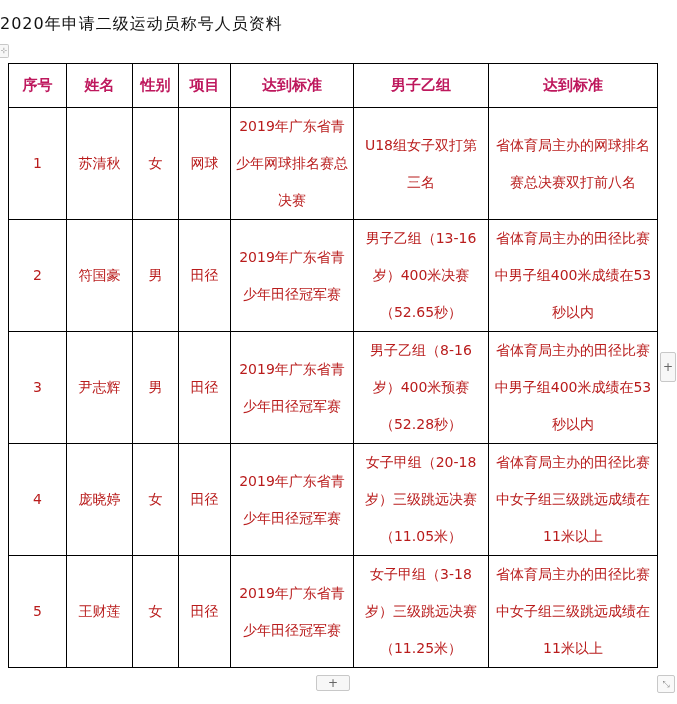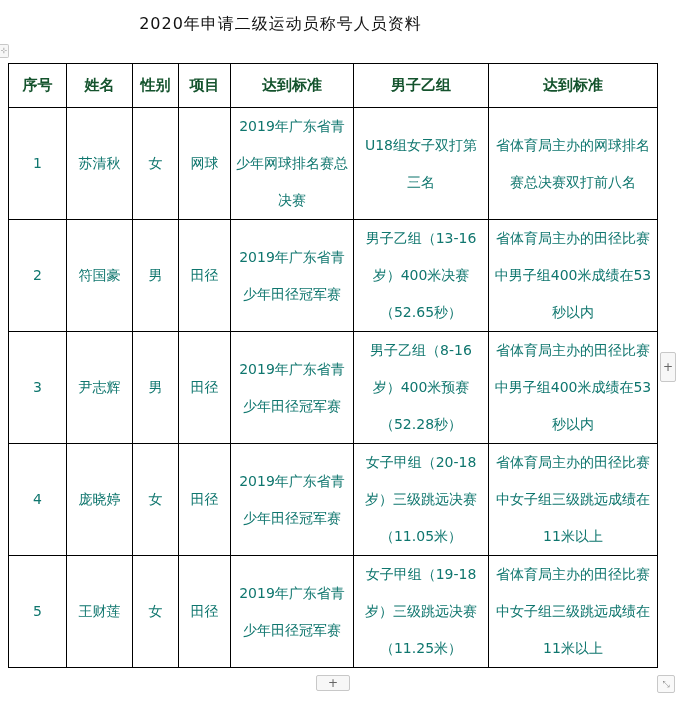--- a/index.html
+++ b/index.html
@@ -13,21 +13,21 @@
     position: relative;
     overflow: hidden;
     font-family: "DejaVu Sans", "Liberation Sans", sans-serif;
     color: #1a1a1a;
   }
   .doc-title {
     position: absolute;
     left: 0;
     top: 14px;
     width: 561px;
-    text-align: center;
+    text-align: left;
     font-size: 16px;
     letter-spacing: 1px;
     color: #111;
   }
   .move-handle {
     position: absolute;
     left: 0;
     top: 44px;
     width: 8px;
     height: 12px;
@@ -49,27 +49,27 @@
     table-layout: fixed;
   }
   table.data-table th,
   table.data-table td {
     border: 1.5px solid #000;
     text-align: center;
     vertical-align: middle;
     padding: 0 4px;
     font-size: 14px;
     font-weight: normal;
-    color: #0f766e;
+    color: #b91c1c;
   }
   table.data-table th {
     height: 43px;
     font-size: 15px;
     font-weight: bold;
-    color: #14532d;
+    color: #be185d;
   }
   table.data-table td {
     height: 111px;
     line-height: 37px;
   }
   .col-idx { width: 58px; }
   .col-name { width: 66px; }
   .col-gender { width: 46px; }
   .col-event { width: 52px; }
   .col-comp { width: 123px; }
@@ -183,21 +183,21 @@
       <td>2019年广东省青少年田径冠军赛</td>
       <td>女子甲组（20-18岁）三级跳远决赛（11.05米）</td>
       <td>省体育局主办的田径比赛中女子组三级跳远成绩在11米以上</td>
     </tr>
     <tr>
       <td>5</td>
       <td>王财莲</td>
       <td>女</td>
       <td>田径</td>
       <td>2019年广东省青少年田径冠军赛</td>
-      <td>女子甲组（19-18岁）三级跳远决赛（11.25米）</td>
+      <td>女子甲组（3-18岁）三级跳远决赛（11.25米）</td>
       <td>省体育局主办的田径比赛中女子组三级跳远成绩在11米以上</td>
     </tr>
   </tbody>
 </table>
 
 <div class="add-col-button">+</div>
 <div class="add-row-button">+</div>
 <div class="resize-handle">⤡</div>
 
 </body></html>

